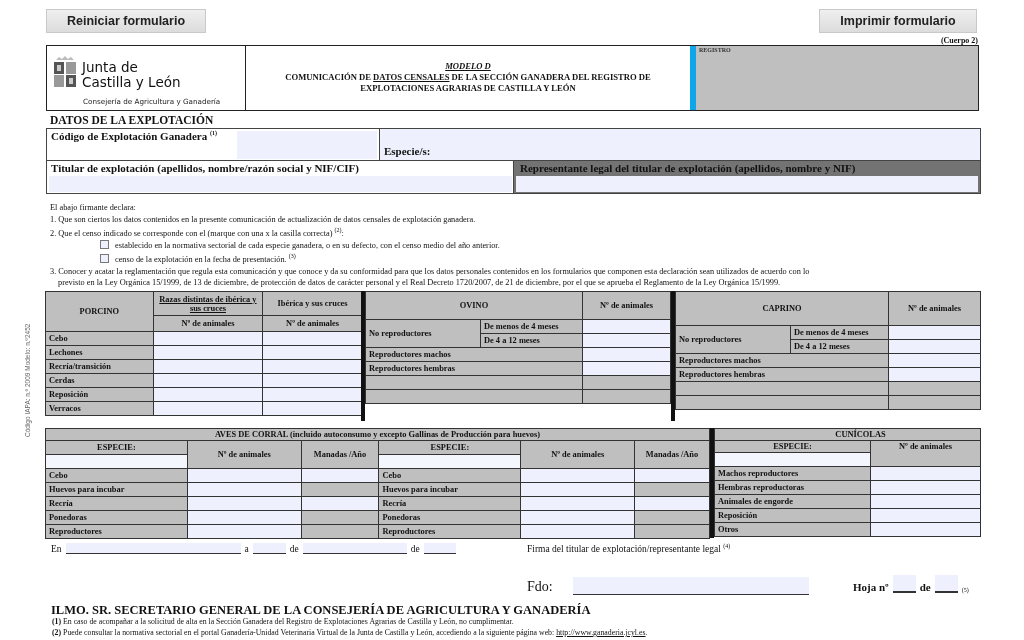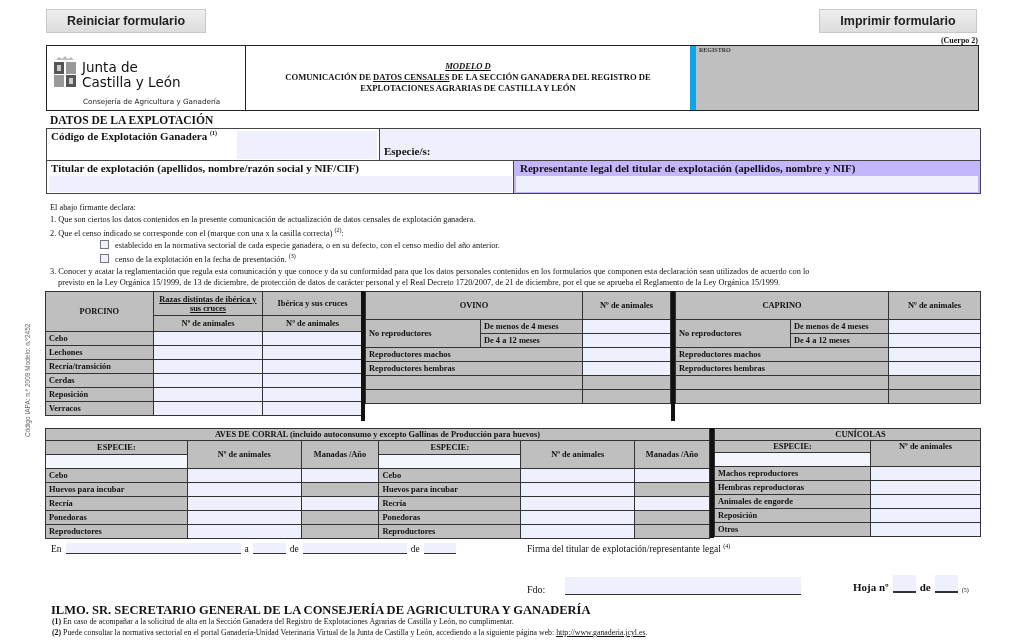--- a/index.html
+++ b/index.html
@@ -69,21 +69,21 @@
     <input class="abs field" style="left: 190px; top: 2px; width: 140px; height: 28px;" value="">
   </div>
   <div class="abs" style="left:333px;top:0;right:0;height:32px;border-bottom:1px solid #444;background:#eef1fd;">
     <div class="abs sec-title" style="left:4px;top:1px;font-size:11px;margin-top:15px;">Especie/s:</div>
     <input class="abs field" style="left: 80px; top: 2px; right: 2px; height: 28px;" value="">
   </div>
   <div class="abs" style="left:0;top:32px;width:467px;height:32px;border-right:1px solid #444;">
     <div class="abs sec-title" style="left:4px;top:1px;font-size:11px;">Titular de explotación (apellidos, nombre/razón social y NIF/CIF)</div>
     <input class="abs field" style="left: 2px; top: 15px; width: 463px; height: 16px;" value="">
   </div>
-  <div class="abs" style="left:467px;top:32px;right:0;height:32px;background:#c4b5fd;">
+  <div class="abs" style="left:467px;top:32px;right:0;height:32px;background:#737373;">
     <div class="abs sec-title" style="left:6px;top:1px;font-size:11px;">Representante legal del titular de explotación (apellidos, nombre y NIF)</div>
     <input class="abs field" style="left: 2px; top: 15px; right: 2px; height: 16px;" value="">
   </div>
 </div>
 
 <div class="abs decl" style="left:50px;top:202px;width:940px;">
   <div>El abajo firmante declara:</div>
   <div>1. Que son ciertos los datos contenidos en la presente comunicación de actualización de datos censales de explotación ganadera.</div>
   <div><span>2. Que el censo indicado se corresponde con el (marque con una x la casilla  correcta)</span> <sup>(2)</sup>:</div>
   <div style="padding-left:50px;"><span class="cb"></span><span>establecido en la normativa sectorial de cada especie ganadera, o en su defecto, con el censo medio del año anterior.</span></div>
@@ -168,21 +168,21 @@
         <td class="g" colspan="2"></td>
         <td class="g"></td>
       </tr>
 </tbody>
   </table>
 <div class="abs" style="left:671px;top:291px;width:4px;height:130px;background:#111;"></div>
 
 <table style="left:675px;top:291px;width:306px;">
   <tbody>
       <tr>
-        <td class="g c" colspan="2" style="height:28px;">CAPRINO</td>
+        <td class="g c" colspan="2" style="height:34px;">CAPRINO</td>
         <td class="g c" style="width:92px;">Nº de animales</td>
       </tr>
   <tr>
         <td class="g" rowspan="2" style="width:115px;">No reproductores</td>
         <td class="g">De menos de 4 meses</td>
         <td class="in"></td>
       </tr>
   <tr>
         <td class="g">De 4 a 12 meses</td>
         <td class="in"></td>
@@ -307,21 +307,21 @@
   <span class="uline" style="width:175px;"></span>
   <span>a</span>
   <span class="uline" style="width:33px;"></span>
   <span>de</span>
   <span class="uline" style="width:104px;"></span>
   <span>de</span>
   <span class="uline" style="width:32px;"></span>
 </div>
 <div class="abs" style="left:527px;top:543px;font-size:9.5px;"><span>Firma del titular de explotación/representante legal</span> <sup>(4)</sup></div>
 
-<div class="abs" style="left:527px;top:577px;font-size:10px;display:flex;align-items:flex-end;gap:20px;">
+<div class="abs" style="left:527px;top:577px;font-size:14px;display:flex;align-items:flex-end;gap:20px;">
   <span>Fdo:</span>
   <span class="uline" style="width:236px;height:18px;"></span>
 </div>
 <div class="abs" style="left:853px;top:575px;font-size:11px;font-weight:bold;display:flex;align-items:flex-end;gap:4px;">
   <span>Hoja nº</span>
   <span class="uline" style="width:23px;height:18px;border-bottom-width:2px;"></span>
   <span>de</span>
   <span class="uline" style="width:23px;height:18px;border-bottom-width:2px;"></span>
   <sup style="font-weight:normal;">(5)</sup>
 </div>

